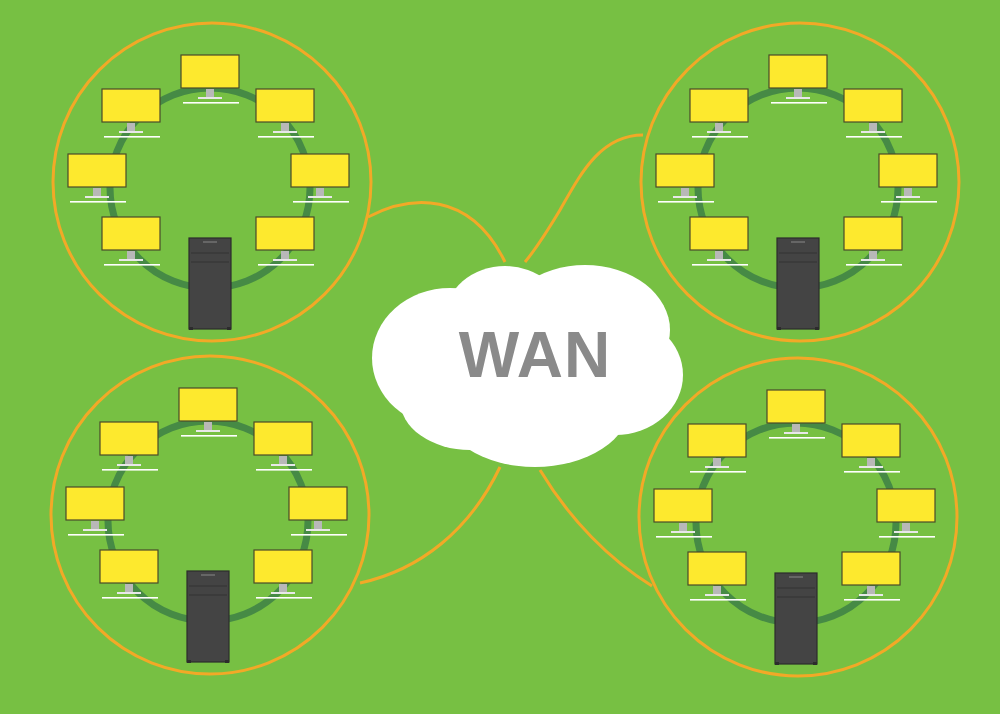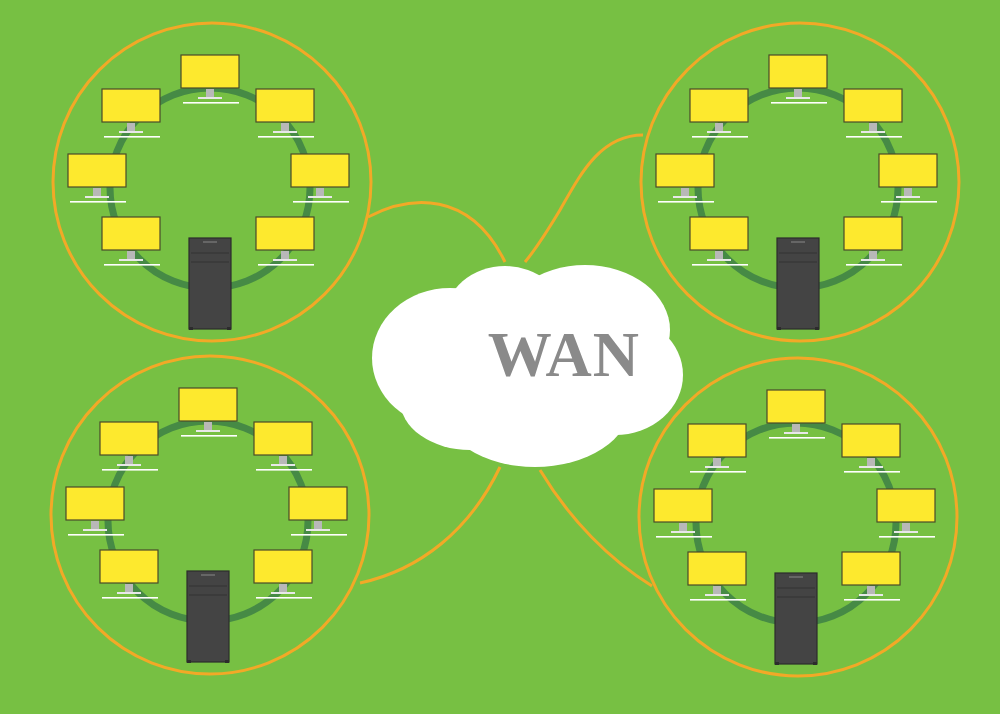--- a/index.html
+++ b/index.html
@@ -1,21 +1,21 @@
 <!DOCTYPE html>
 <html><head>
   <meta charset="utf-8">
   <style>
     html, body { margin: 0; padding: 0; }
     body { width: 1000px; height: 714px; overflow: hidden; background: #77c043; font-family: "Liberation Sans", sans-serif; }
     #stage { position: relative; width: 1000px; height: 714px; }
     svg { position: absolute; left: 0; top: 0; }
     .wan-label {
-      position: absolute; left: 430px; top: 318px; width: 210px; text-align: right;
-      font-family: Liberation Serif, serif; font-weight: bold; font-size: 64px; color: #8a8a8a; letter-spacing: 1px;
+      position: absolute; left: 430px; top: 318px; width: 210px; text-align: center;
+      font-family: Liberation Sans, sans-serif; font-weight: bold; font-size: 64px; color: #8a8a8a; letter-spacing: 1px;
     }
   </style>
 </head>
 <body>
 
 <div id="stage">
   <svg width="1000" height="714" viewBox="0 0 1000 714">
     <defs>
       <g id="monitor">
         <rect x="0" y="0" width="58" height="33" fill="#fde92e" stroke="#4a4a2a" stroke-width="1.2"></rect>

